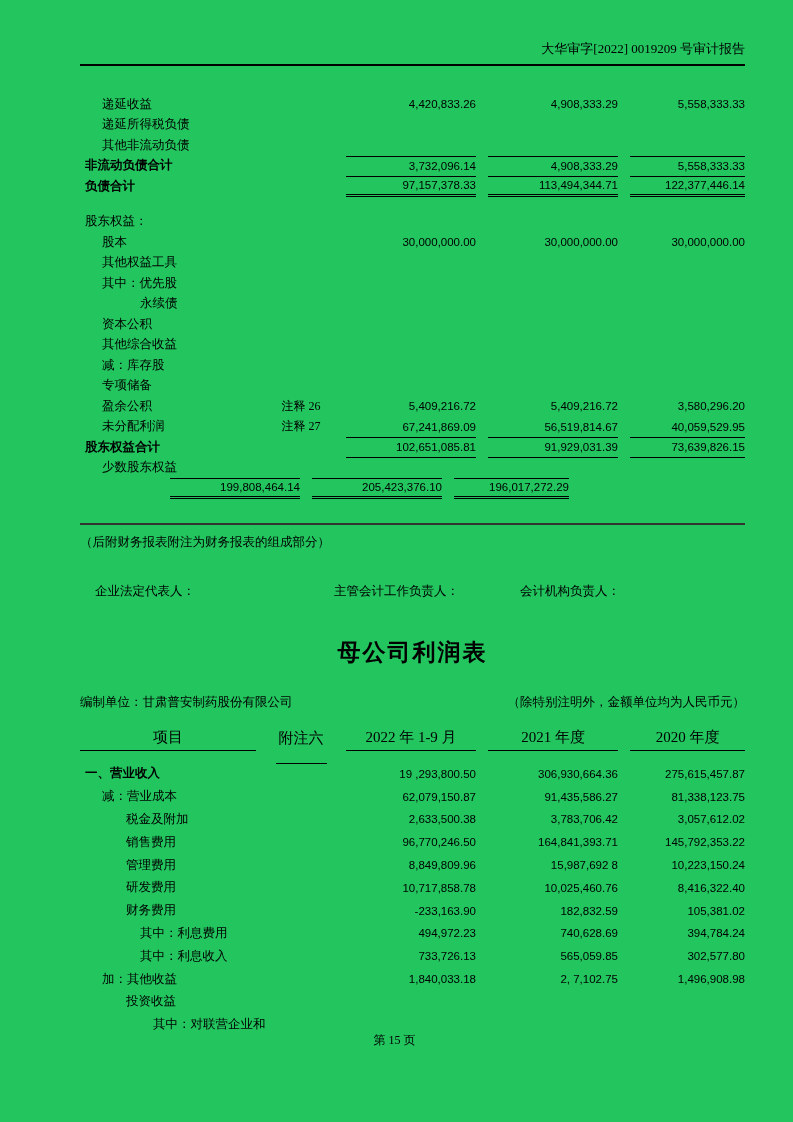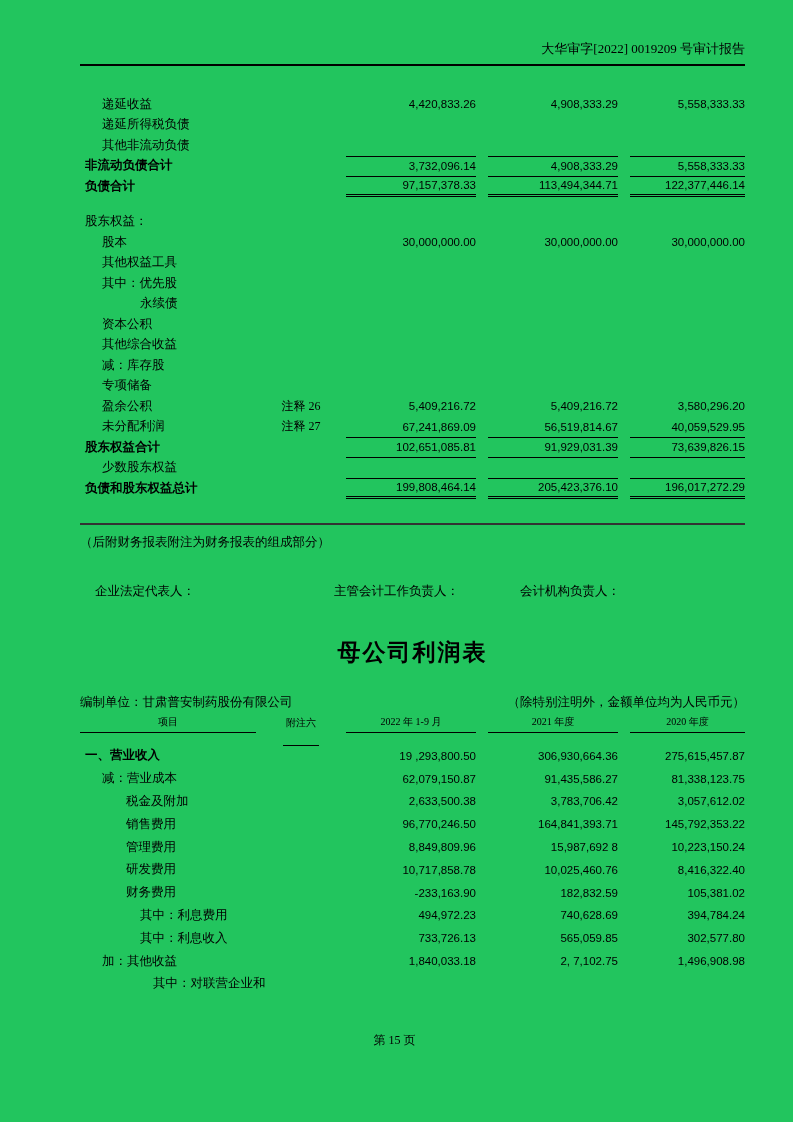--- a/index.html
+++ b/index.html
@@ -36,21 +36,21 @@
   
   .separator { border-top:2px solid #333; margin-top:24px; }
   .closing-note { font-size:12.5px; margin-top:9px; }
   .signatures { position:relative; height:18px; margin-top:32px; font-size:12.5px; }
   .sig-1 { position:absolute; left:15px; }
   .sig-2 { position:absolute; left:230px;margin-left:24px; }
   .sig-3 { position:absolute; left:440px; }
   
   .is-title { text-align:center; font-size:23px; font-weight:bold; margin-top:36px; letter-spacing:2px; }
   .is-sub { display:flex; justify-content:space-between; font-size:12.5px; margin-top:26px; }
-  .is-head { display:flex; height:22px; align-items:flex-end; font-size:10px; }
+  .is-head { display:flex; margin-top:18px; height:22px; align-items:flex-end; font-size:15px; }
   .is-head .h-item { flex:1; text-align:center; border-bottom:1.5px solid #000; padding-bottom:3px; }
   .is-head .h-note { width:90px; text-align:center; padding-bottom:3px; }
   .is-head .h-note span { border-bottom:1.5px solid #000; padding:0 3px 17px 3px; }
   .is-head .h-v { width:130px; text-align:center; border-bottom:1.5px solid #000; padding-bottom:3px; }
   .is-head .h-v.v2 { margin-left:12px; }
   .is-head .h-v.v3 { width:115px; margin-left:12px; }
   .is-rows { margin-top:12px; }
   .page-footer { position:absolute; left:0; right:4px; top:1032px; text-align:center; font-size:12px; }
 </style>
 </head>
@@ -182,21 +182,20 @@
         <div class="c-v v3">73,639,826.15</div>
       </div>
       <div class="row i1">
         <div class="c-item">少数股东权益</div>
         <div class="c-note"></div>
         <div class="c-v v1"></div>
         <div class="c-v v2"></div>
         <div class="c-v v3"></div>
       </div>
       <div class="row i0 bold rt rd">
-        <div class="c-item">负债和股东权益总计</div>
         <div class="c-note"></div>
         <div class="c-v v1">199,808,464.14</div>
         <div class="c-v v2">205,423,376.10</div>
         <div class="c-v v3">196,017,272.29</div>
       </div>
     </div>
 
   <div class="separator"></div>
 
   <div class="closing-note">（后附财务报表附注为财务报表的组成部分）</div>
@@ -288,20 +287,27 @@
         <div class="c-v v2">565,059.85</div>
         <div class="c-v v3">302,577.80</div>
       </div>
       <div class="row i1">
         <div class="c-item">加：其他收益</div>
         <div class="c-note"></div>
         <div class="c-v v1">1,840,033.18</div>
         <div class="c-v v2">2, 7,102.75</div>
         <div class="c-v v3">1,496,908.98</div>
       </div>
+      <div class="row i2">
+        <div class="c-item">投资收益</div>
+        <div class="c-note"></div>
+        <div class="c-v v1"></div>
+        <div class="c-v v2"></div>
+        <div class="c-v v3"></div>
+      </div>
       <div class="row i4">
         <div class="c-item">其中：对联营企业和</div>
         <div class="c-note"></div>
         <div class="c-v v1"></div>
         <div class="c-v v2"></div>
         <div class="c-v v3"></div>
       </div>
     </div>
 
   <div class="page-footer">第 15 页</div>

